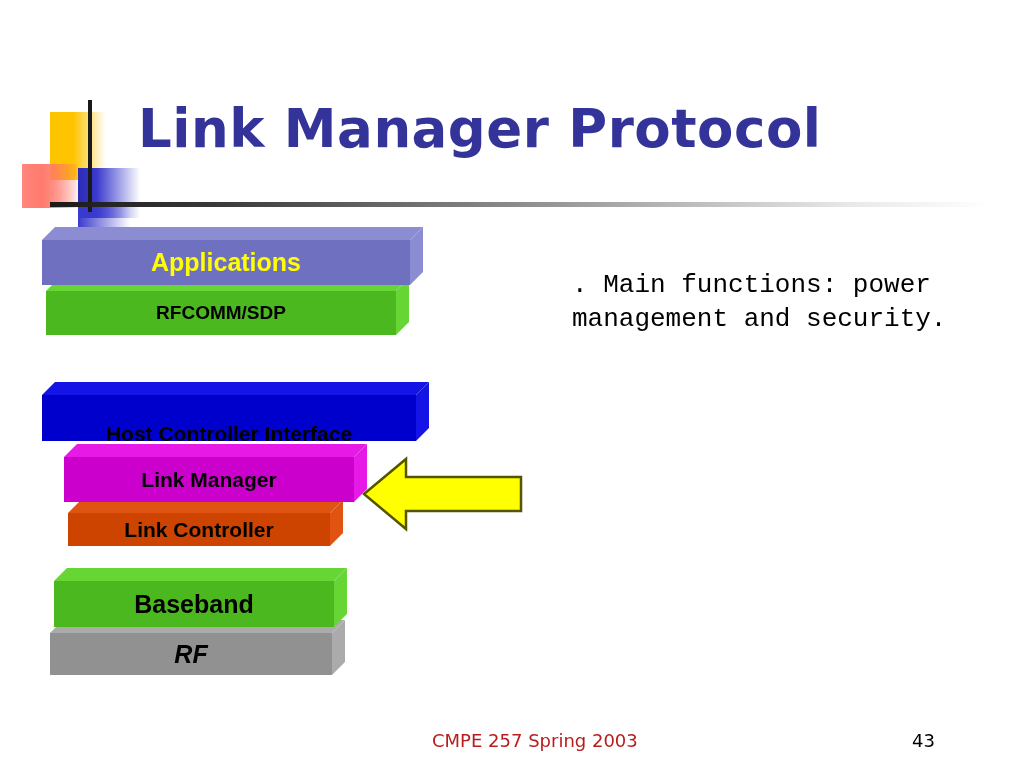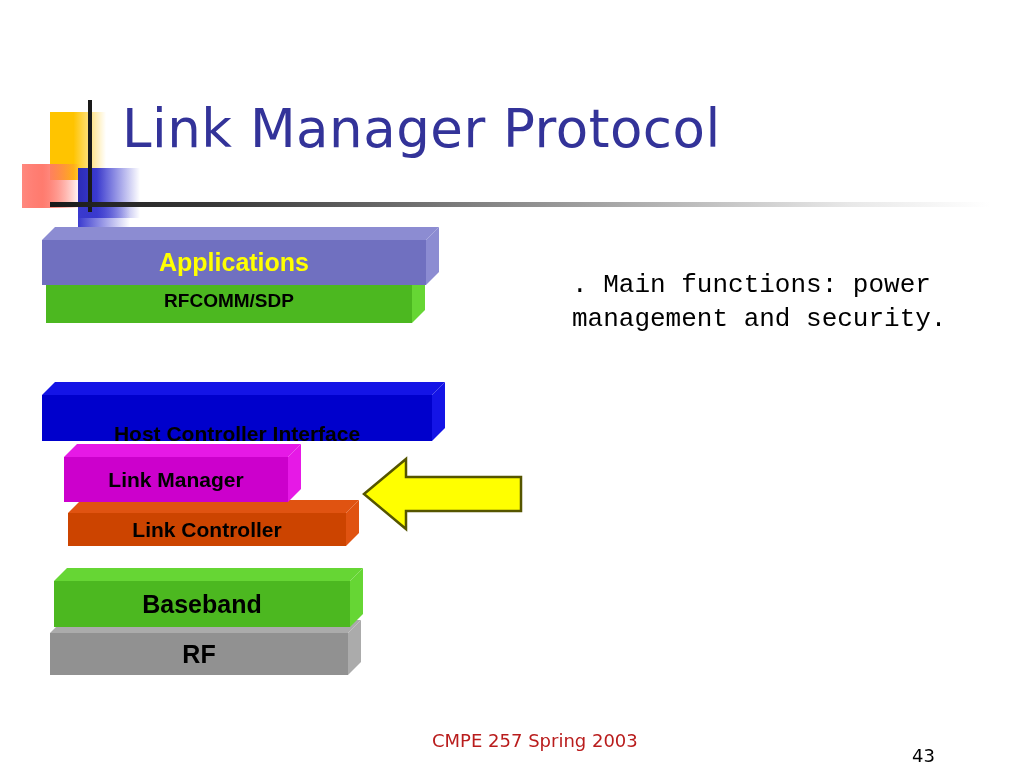--- a/index.html
+++ b/index.html
@@ -59,38 +59,37 @@
     background: #1a1a1a;
   }
   .deco-hline {
     position: absolute;
     left: 50px; top: 202px;
     width: 940px; height: 5px;
     background: linear-gradient(to right, #1a1a1a 0%, #3a3a3a 18%, #9a9a9a 55%, #e8e8e8 85%, #ffffff 100%);
   }
   #page-title {
     position: absolute;
-    left: 122px; top: 98px;
+    left: 138px; top: 98px;
     font-size: 53px;
-    font-weight: 400;
+    font-weight: 700;
     color: #333399;
     letter-spacing: 0.5px;
     white-space: nowrap;
     font-family: "DejaVu Sans", sans-serif;
   }
 
   
   #stack {
     position: absolute;
     left: 0; top: 0;
     width: 520px; height: 768px;
   }
   .layer {
     position: absolute;
-    padding-left: 16px;
   }
   .layer .face {
     position: absolute;
     left: 0; top: 0;
     width: 100%; height: 100%;
     display: flex;
     align-items: center;
     justify-content: center;
   }
   .layer .top {
@@ -145,21 +144,20 @@
     color: #b91c1c;
     white-space: nowrap;
     font-family: "DejaVu Sans", sans-serif;
   }
   #footer-pagenum {
     position: absolute;
     left: 912px; top: 730px;
     font-size: 18px;
     color: #000000;
     font-family: "DejaVu Sans", sans-serif;
-    margin-top: 15px;
   }
 </style>
 </head>
 <body>
 
 <div id="title-area">
   <div class="deco-yellow"></div>
   <div class="deco-red"></div>
   <div class="deco-blue"></div>
   <div class="deco-blue2"></div>
@@ -169,35 +167,35 @@
 </div>
 
 <div id="stack">
     <div class="layer" style="left: 42px; top: 240px; width: 368px; height: 45px; z-index: 20;">
       <div class="top" style="background: rgb(140, 140, 210);"></div>
       <div class="side" style="background: rgb(140, 140, 210);"></div>
       <div class="face" style="background: rgb(112, 112, 192);">
         <span class="label" style="color: rgb(255, 255, 0); font-size: 25px;">Applications</span>
       </div>
     </div>
-    <div class="layer" style="left: 46px; top: 279px; width: 350px; height: 44px; z-index: 19;">
+    <div class="layer" style="left: 46px; top: 291px; width: 350px; height: 44px; z-index: 19;">
       <div class="top" style="background: rgb(102, 214, 52);"></div>
       <div class="side" style="background: rgb(102, 214, 52);"></div>
       <div class="face" style="background: rgb(76, 184, 32);">
         <span class="label" style="color: rgb(0, 0, 0); font-size: 19px;">RFCOMM/SDP</span>
       </div>
     </div>
     <div class="layer" style="left: 42px; top: 395px; width: 374px; height: 46px; z-index: 17;">
       <div class="top" style="background: rgb(20, 20, 230);"></div>
       <div class="side" style="background: rgb(20, 20, 230);"></div>
       <div class="face" style="background: rgb(0, 0, 204);">
         <span class="label" style="color: rgb(0, 0, 0); font-size: 21px; margin-top: 32px;">Host Controller Interface</span>
       </div>
     </div>
-    <div class="layer" style="left: 64px; top: 457px; width: 208px; height: 45px; z-index: 16;">
+    <div class="layer" style="left: 64px; top: 457px; width: 290px; height: 45px; z-index: 16;">
       <div class="top" style="background: rgb(230, 25, 230);"></div>
       <div class="side" style="background: rgb(230, 25, 230);"></div>
       <div class="face" style="background: rgb(204, 0, 204);">
         <span class="label" style="color: rgb(0, 0, 0); font-size: 21px;">Link Manager</span>
       </div>
     </div>
     <div class="layer" style="left: 68px; top: 513px; width: 262px; height: 33px; z-index: 15;">
       <div class="top" style="background: rgb(224, 83, 17);"></div>
       <div class="side" style="background: rgb(224, 83, 17);"></div>
       <div class="face" style="background: rgb(204, 68, 0);">
@@ -207,21 +205,21 @@
     <div class="layer" style="left: 54px; top: 581px; width: 280px; height: 46px; z-index: 14;">
       <div class="top" style="background: rgb(102, 214, 52);"></div>
       <div class="side" style="background: rgb(102, 214, 52);"></div>
       <div class="face" style="background: rgb(76, 184, 32);">
         <span class="label" style="color: rgb(0, 0, 0); font-size: 25px;">Baseband</span>
       </div>
     </div>
     <div class="layer" style="left: 50px; top: 633px; width: 282px; height: 42px; z-index: 13;">
       <div class="top" style="background: rgb(171, 171, 171);"></div>
       <div class="side" style="background: rgb(171, 171, 171);"></div>
-      <div class="face" style="background: rgb(145, 145, 145);">
+      <div class="face" style="background: rgb(145, 145, 145); font-style: italic;">
         <span class="label" style="color: rgb(0, 0, 0); font-size: 25px;">RF</span>
       </div>
     </div>
   </div>
 
 <svg id="callout-arrow" viewBox="0 0 165 78">
   <polygon id="arrow-shape" points="4,39 46,4 46,22 161,22 161,56 46,56 46,74" fill="#FFFF00" stroke="#555500" stroke-width="2.5" stroke-linejoin="miter"></polygon>
 </svg>
 
 <div id="body-text">. Main functions: power management and security.</div>

